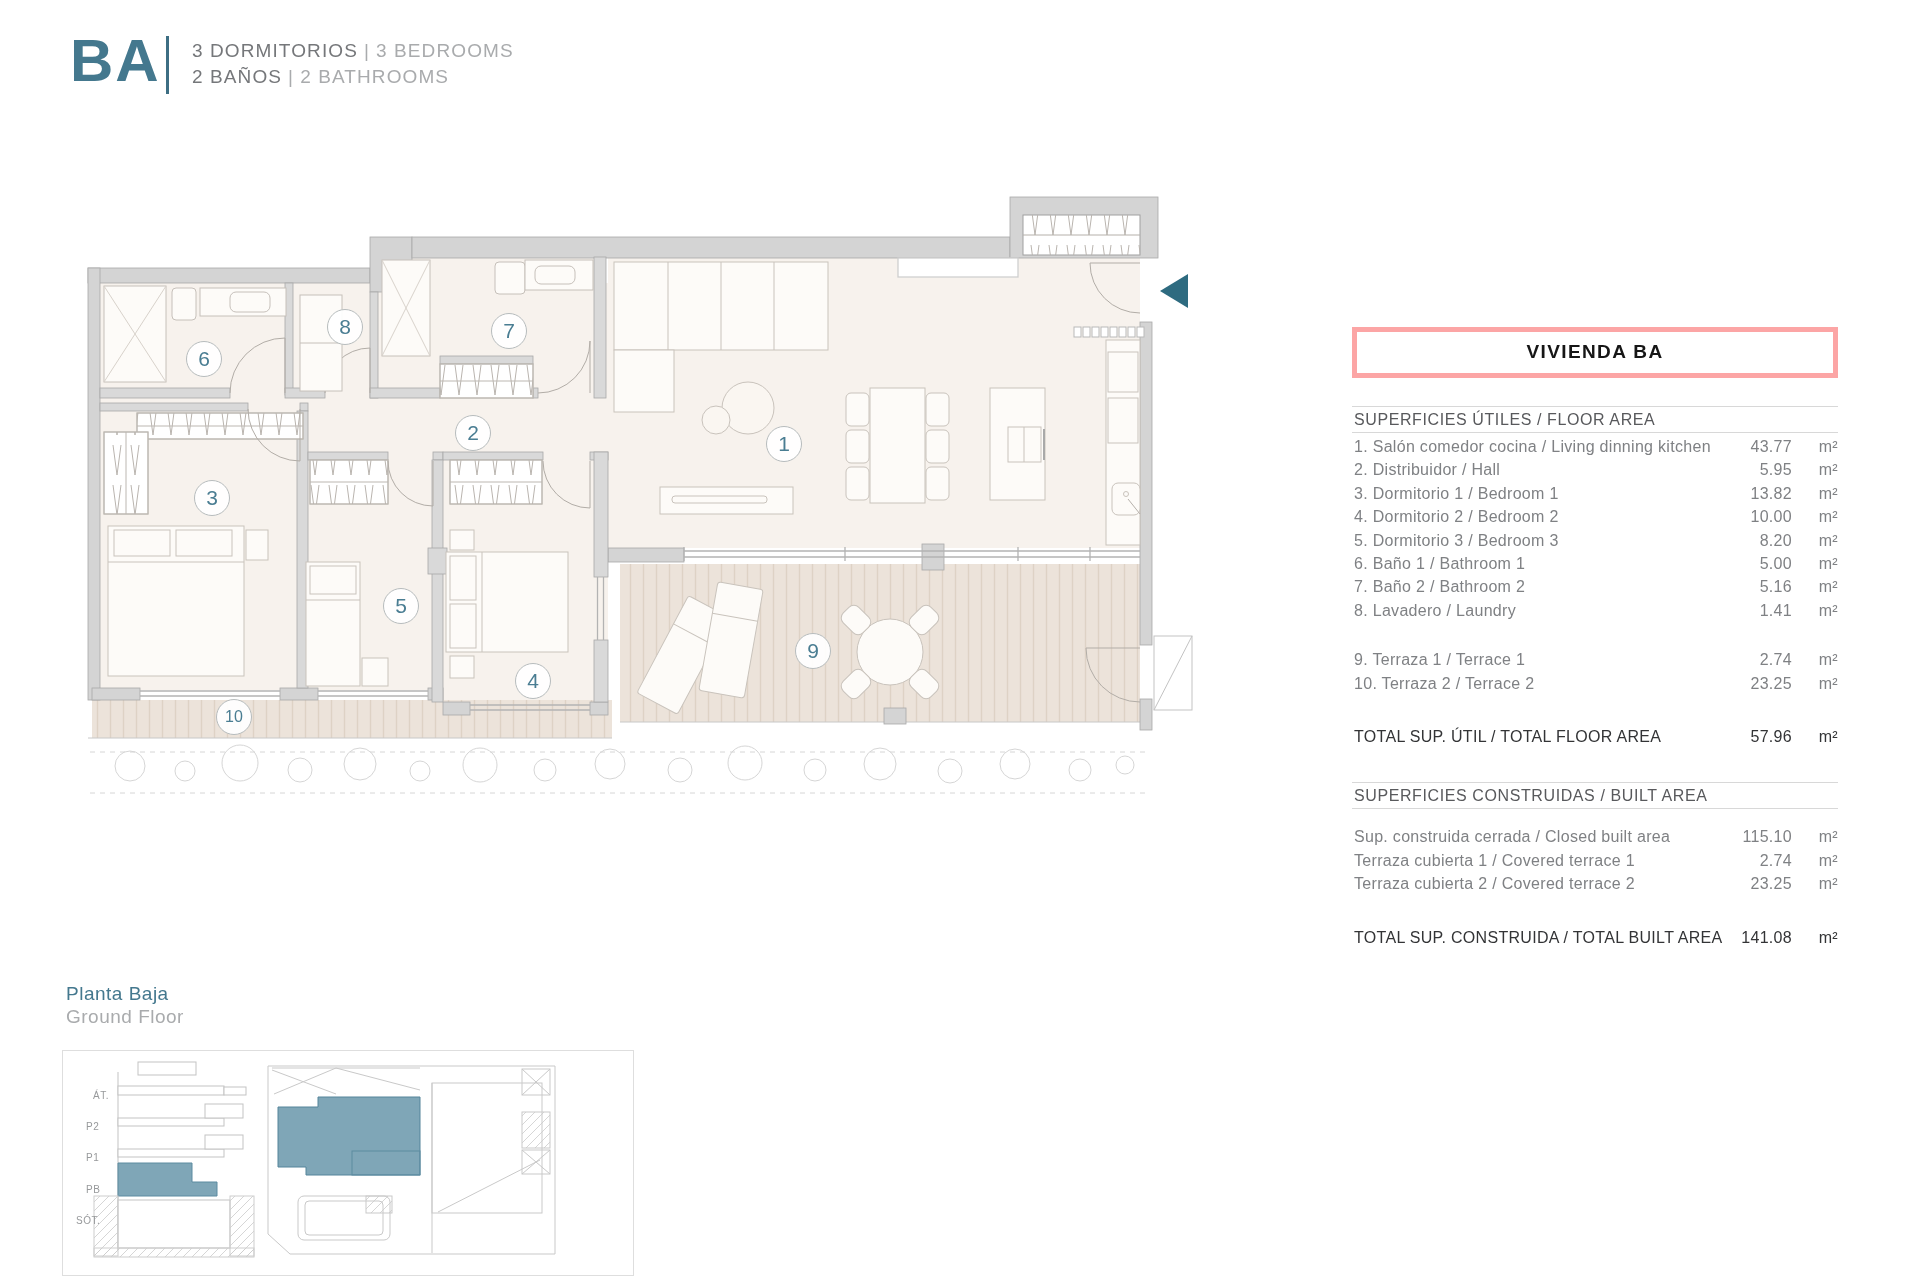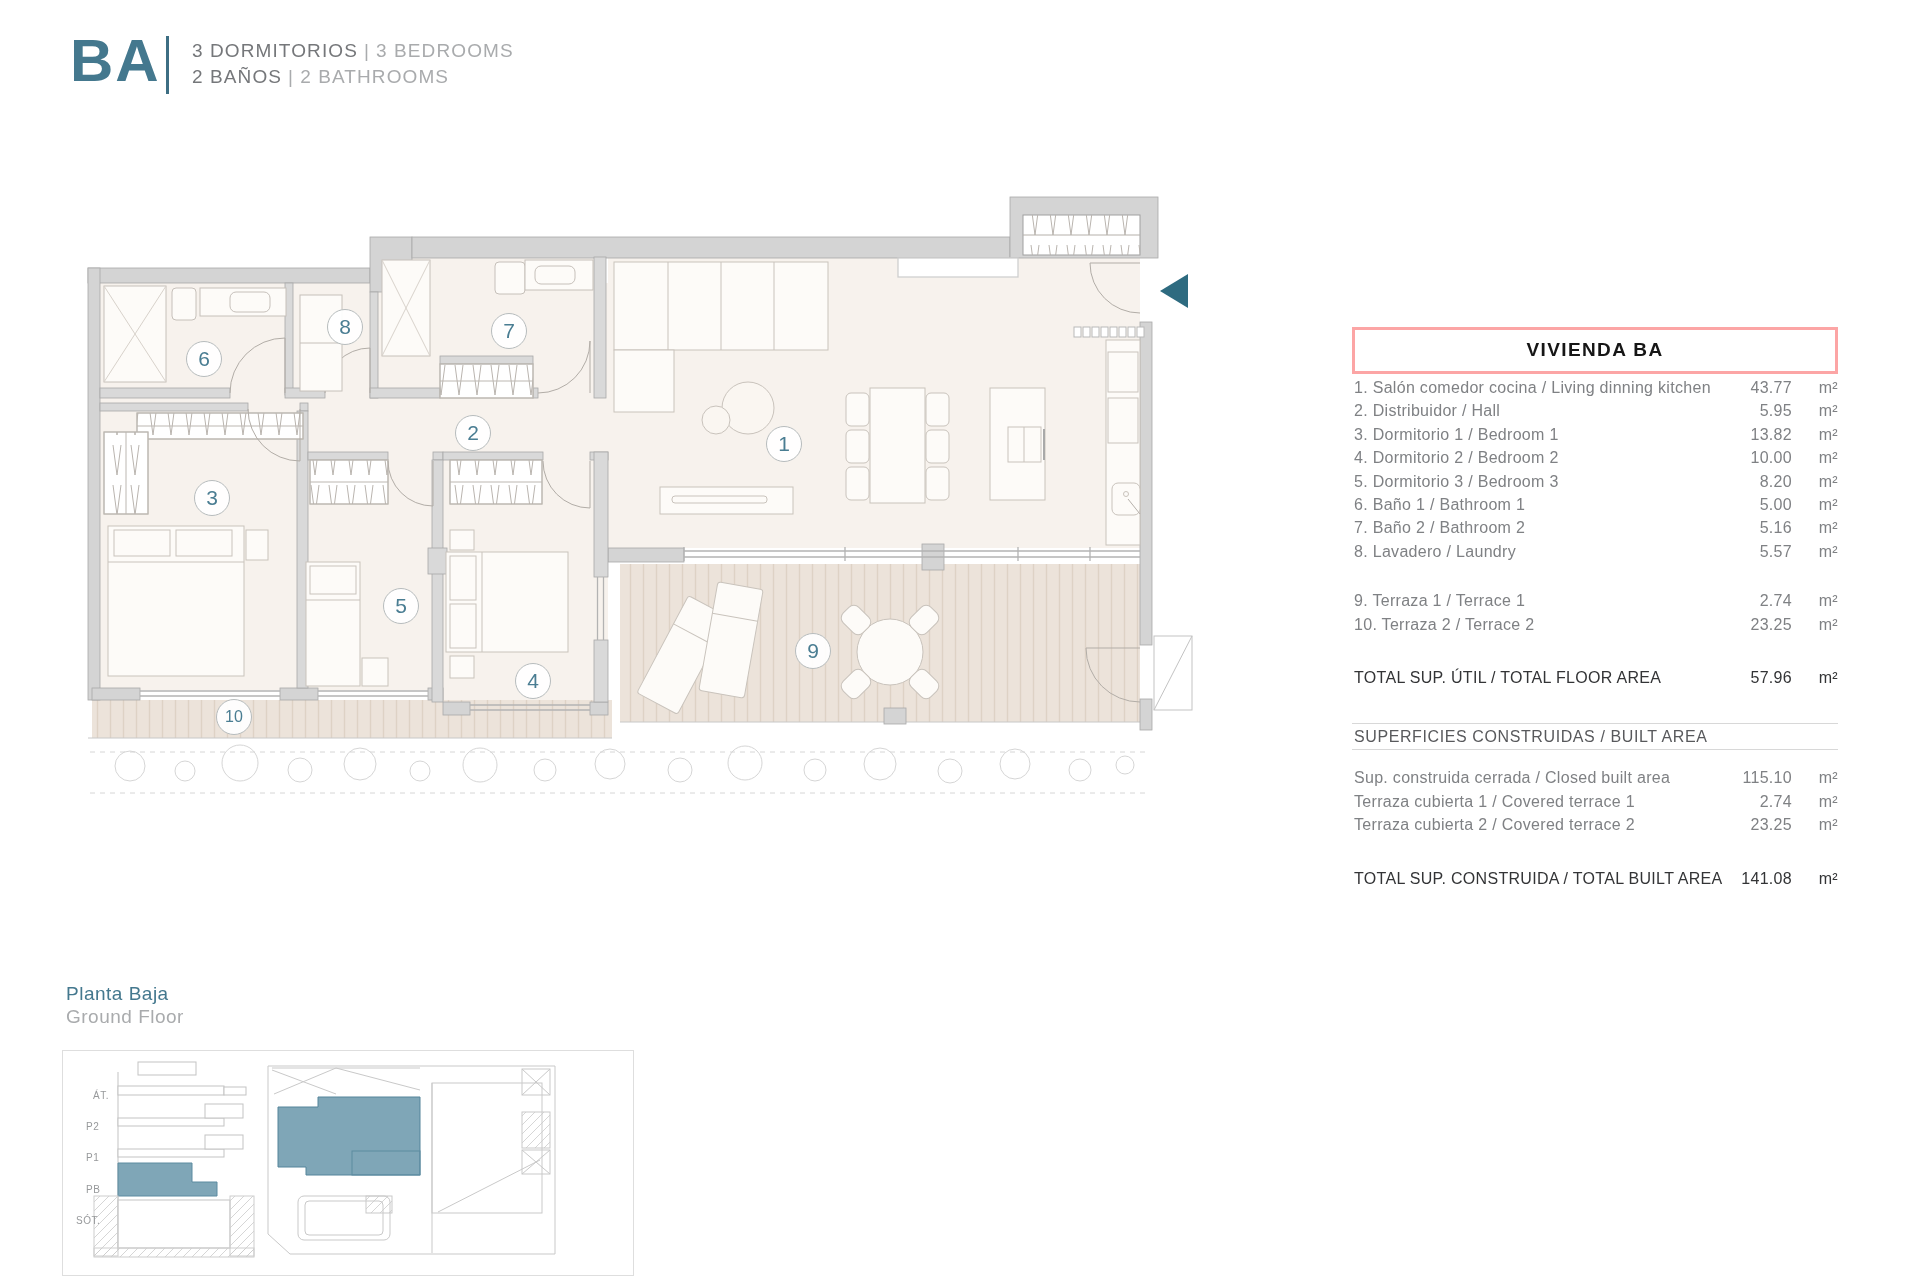--- a/index.html
+++ b/index.html
@@ -25,21 +25,21 @@
   .room-circle{
     width:34px;height:34px;border:1px solid #b7bcbd;border-radius:50%;
     background:rgba(255,255,255,0.93);color:#4a7d92;font-size:21px;
     display:flex;align-items:center;justify-content:center;letter-spacing:0;
   }
   .room-circle.small-num{font-size:16px;}
 
   
   .area-table{left:1352px;top:327px;width:486px;color:#7f8184;font-size:16px;}
   .tbl-title{
-    border:3px solid #fca5a5;text-align:center;font-size:19px;font-weight:bold;
+    border:5px solid #fca5a5;text-align:center;font-size:19px;font-weight:bold;
     color:#161616;letter-spacing:1.4px;padding:9px 0 10px 0;
   }
   .tbl-sec-header{
     margin-top:28px;border-top:1px solid #d8d8d8;border-bottom:1px solid #d8d8d8;
     padding:4px 2px 3px 2px;color:#58595c;letter-spacing:0.6px;
   }
   .tbl-rows{padding-top:2px;}
   .tbl-row{display:flex;line-height:23.4px;letter-spacing:0.3px;}
   .tbl-row .lbl{flex:1;padding-left:2px;white-space:nowrap;}
   .tbl-row .val{width:64px;text-align:right;}
@@ -388,20 +388,21 @@
 <div class="abs room-circle" style="left:795px;top:633px;">
     <span>9</span>
   </div>
 <div class="abs room-circle small-num" style="left:216px;top:699px;">
     <span>10</span>
   </div>
 
 <div class="abs area-table">
   <div class="tbl-title">VIVIENDA BA</div>
 
+  <div class="tbl-sec-header">SUPERFICIES ÚTILES / FLOOR AREA</div>
   <div class="tbl-rows">
     <div class="tbl-row">
         <span class="lbl">1. Salón comedor cocina / Living dinning kitchen</span>
         <span class="val">43.77</span>
         <span class="unit">m²</span>
       </div>
     <div class="tbl-row">
         <span class="lbl">2. Distribuidor / Hall</span>
         <span class="val">5.95</span>
         <span class="unit">m²</span>
@@ -426,21 +427,21 @@
         <span class="val">5.00</span>
         <span class="unit">m²</span>
       </div>
     <div class="tbl-row">
         <span class="lbl">7. Baño 2 / Bathroom 2</span>
         <span class="val">5.16</span>
         <span class="unit">m²</span>
       </div>
     <div class="tbl-row">
         <span class="lbl">8. Lavadero / Laundry</span>
-        <span class="val">5.57</span>
+        <span class="val">1.41</span>
         <span class="unit">m²</span>
       </div>
   </div>
   <div class="gap-sm"></div>
   <div class="tbl-rows">
     <div class="tbl-row">
         <span class="lbl">9. Terraza 1 / Terrace 1</span>
         <span class="val">2.74</span>
         <span class="unit">m²</span>
       </div>

